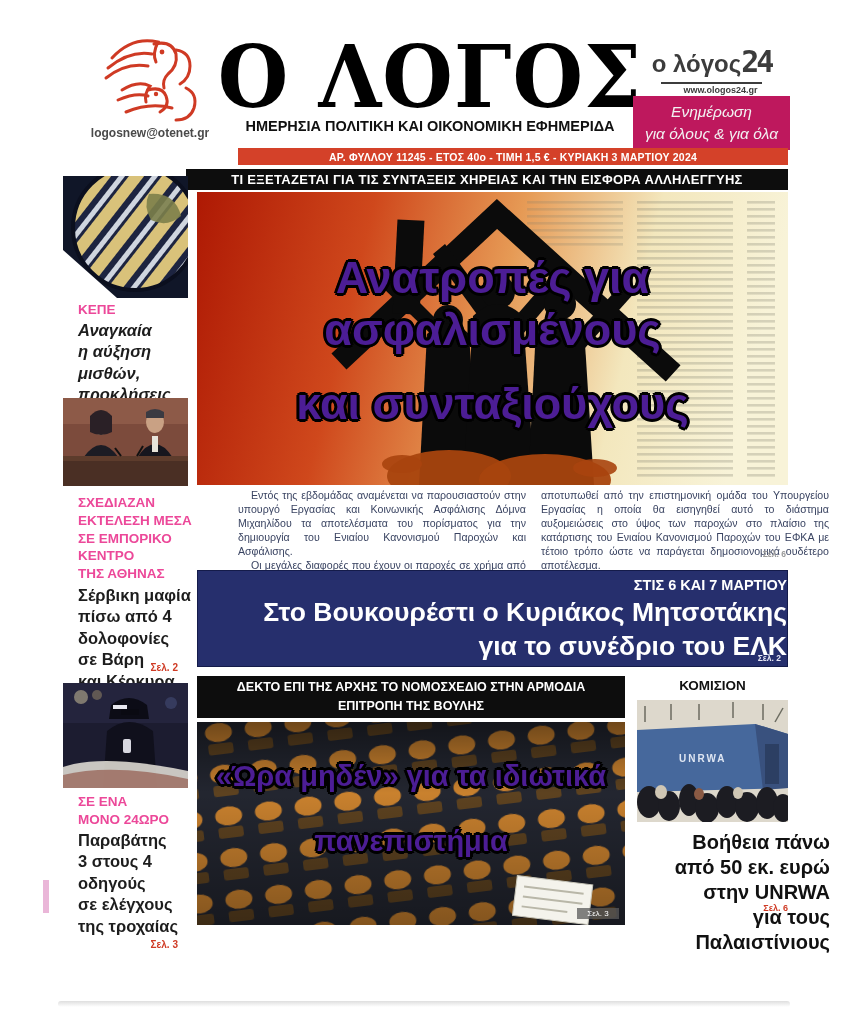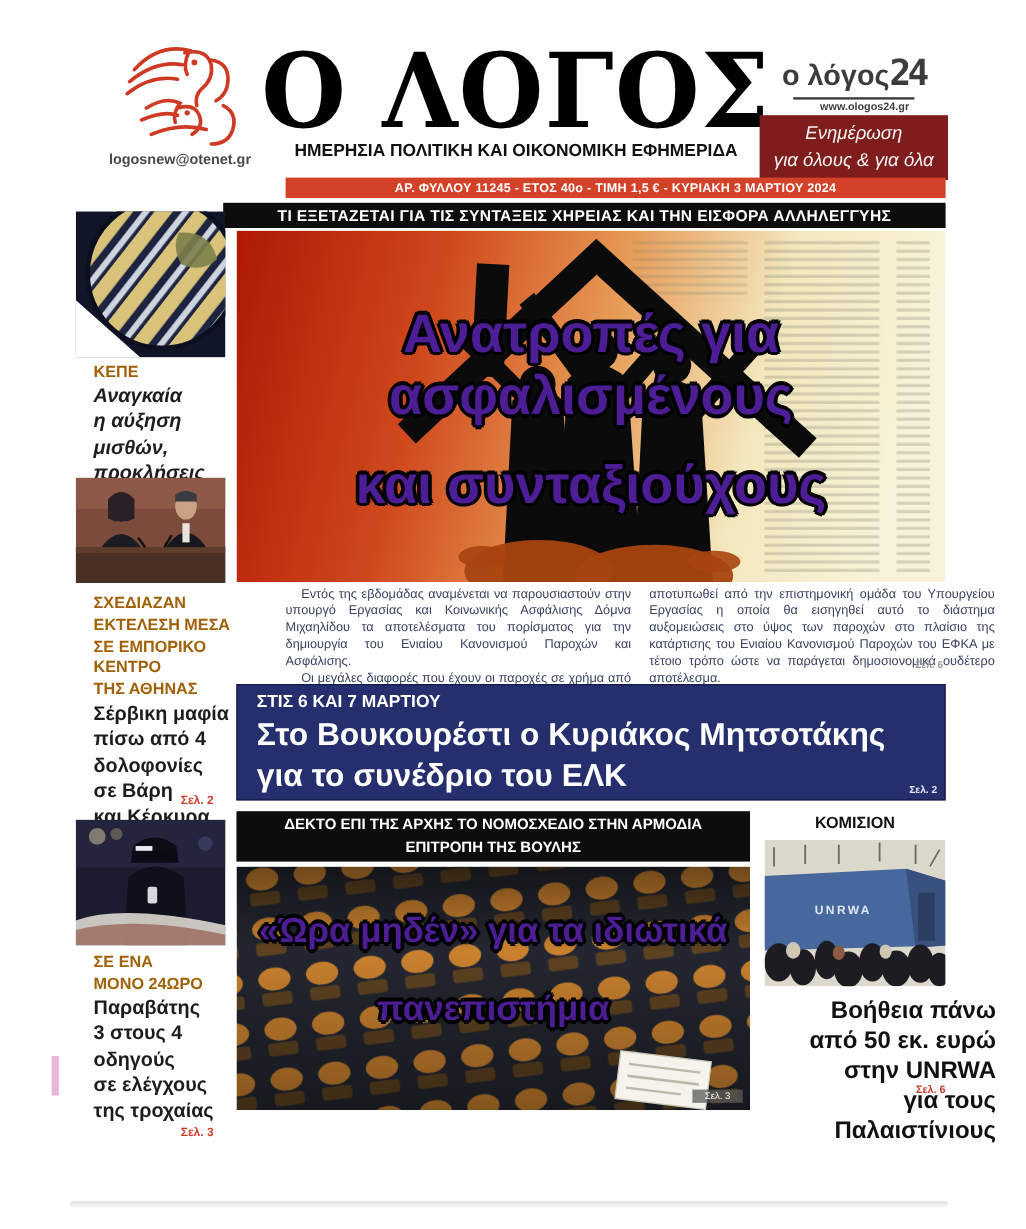--- a/index.html
+++ b/index.html
@@ -10,21 +10,21 @@
 
   
   .email{left:80px;top:126px;width:140px;text-align:center;font-weight:bold;font-size:12px;color:#4a4a4a;}
   .title{left:215px;top:26px;width:430px;text-align:center;font-family:"DejaVu Serif","Liberation Serif",serif;
          font-weight:bold;font-size:81px;color:#000;letter-spacing:1px;transform:scale(1,1.06);transform-origin:top;}
   .subtitle{left:215px;top:118px;width:430px;text-align:center;font-weight:bold;font-size:14.5px;color:#111;}
   .weblogo{left:633px;top:44px;width:157px;text-align:center;color:#3c3c3c;}
   .weblogo .nm{font-size:24px;font-weight:bold;}
   .weblogo .badge{font-size:30px;font-weight:bold;font-family:"DejaVu Sans Mono",monospace;letter-spacing:-3px;}
   .weblogo .url{font-size:9px;font-weight:bold;border-top:2px solid #3c3c3c;display:inline-block;padding:1px 4px 0 22px;}
-  .tagbox{left:633px;top:96px;width:157px;height:54px;background:#7f1d1d;color:#f2f2f2;
+  .tagbox{left:633px;top:96px;width:157px;height:54px;background:#be185d;color:#f2f2f2;
           display:flex;align-items:center;justify-content:center;text-align:center;
           font-style:italic;font-size:15.5px;line-height:1.45;}
   .issuebar{left:238px;top:148px;width:550px;height:17px;background:#d44129;color:#fff;
             display:flex;align-items:center;justify-content:center;font-weight:bold;font-size:10.5px;letter-spacing:.2px;}
 
   
   .kickerbar{background:#0d0d0d;color:#fff;font-weight:bold;display:flex;align-items:center;justify-content:center;text-align:center;}
   .lead-kicker{left:186px;top:169px;width:602px;height:21px;font-size:13px;letter-spacing:.3px;text-align:right;}
   .uni-kicker{left:197px;top:676px;width:428px;height:42px;font-size:12.5px;line-height:1.5;padding:0 14px;box-sizing:border-box;}
 
@@ -41,40 +41,40 @@
   .leadbody{left:197px;top:489px;width:591px;height:78px;color:#3a4462;font-size:10.6px;line-height:1.32;
             text-align:justify;margin-left:41px;}
   .leadbody .col{position:absolute;top:0;width:288px;}
   .leadbody .c1{left:0;}
   .leadbody .c2{left:303px;}
   .leadbody p{margin:0;text-indent:13px;}
   .lead-pref{left:700px;top:549px;width:86px;text-align:right;font-size:8.5px;color:#9a9a9a;font-weight:bold;}
 
   
   .bluebox{left:197px;top:570px;width:591px;height:97px;background:#262f6d;border:1px solid #141b4a;
-           box-sizing:border-box;color:#fff;text-align:left;padding-left:16px;}
+           box-sizing:border-box;color:#fff;text-align:right;padding-left:16px;}
   .bluebox .k{margin-top:6px;font-weight:bold;font-size:14.5px;}
   .bluebox .h{font-weight:bold;font-size:26.5px;line-height:1.3;margin-top:2px;}
   .bluebox .p{position:absolute;right:6px;bottom:3px;font-size:8.5px;font-weight:bold;color:#e8e8f5;}
 
   
   .uniimg{left:197px;top:722px;width:428px;height:203px;overflow:hidden;}
   .uni-h1{left:197px;top:760px;width:428px;font-size:29px;}
   .uni-h2{left:197px;top:825px;width:428px;font-size:29px;}
   .uni-pref{left:577px;top:908px;width:42px;text-align:center;font-size:8px;color:#fff;background:rgba(90,90,90,.75);padding:1px 0;}
 
   
   .kom-title{left:637px;top:678px;width:151px;text-align:center;font-weight:bold;font-size:13.5px;color:#111;}
   .komimg{left:637px;top:700px;width:151px;height:122px;overflow:hidden;}
   .kom-h{left:627px;top:830px;width:171px;text-align:right;font-weight:bold;font-size:20px;color:#111;line-height:1.25;margin-left:32px;}
   .kom-pref{left:690px;top:903px;width:98px;text-align:right;font-weight:bold;font-size:9px;color:#cf3a24;}
 
   
   .sb-img{left:63px;width:125px;overflow:hidden;}
-  .sb-kicker{left:78px;width:115px;color:#a16207;font-weight:bold;font-size:13.5px;line-height:1.32;}
+  .sb-kicker{left:78px;width:115px;color:#ec4899;font-weight:bold;font-size:13.5px;line-height:1.32;}
   .sb-head{left:78px;width:115px;color:#1d1d1d;font-weight:bold;font-size:16.5px;line-height:1.3;}
   .sb-pref{width:100px;text-align:right;color:#cf3a24;font-weight:bold;font-size:10px;}
 
   .pink-sliver{left:43px;top:880px;width:6px;height:33px;background:#eab6d8;}
   .page-shadow{left:58px;top:1001px;width:732px;height:6px;
      background:linear-gradient(#c9c9c9,#ffffff);opacity:.6;border-radius:3px;}
 </style>
 </head>
 <body>
 

